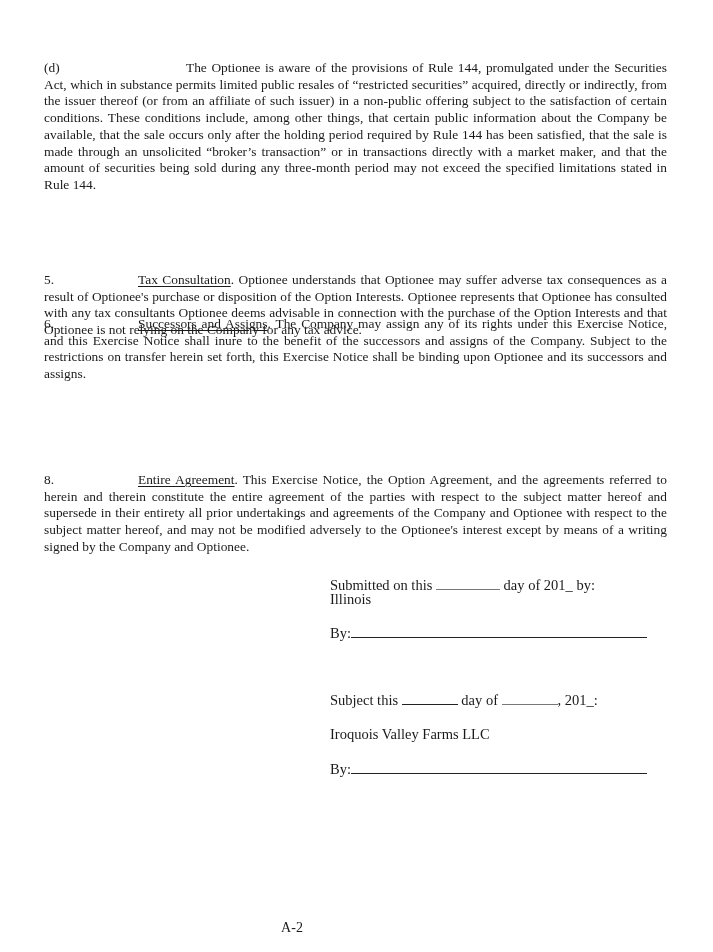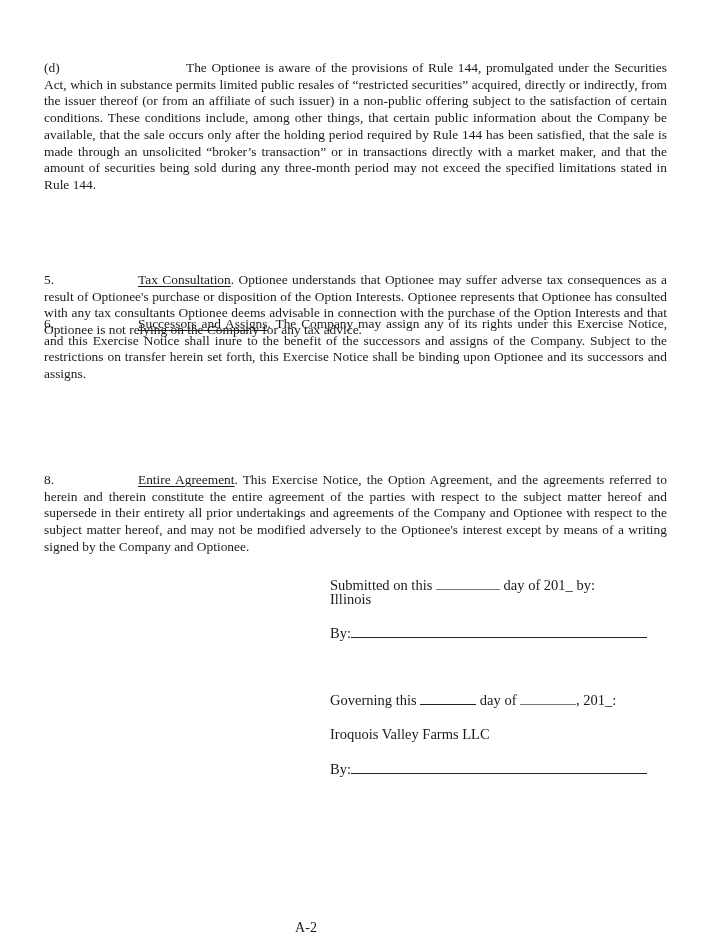--- a/index.html
+++ b/index.html
@@ -15,21 +15,21 @@
     text-align: justify; text-align-last: left;
   }
   .indent-num { display: inline-block; width: 94px; text-align: right; padding-right: 0; }
   .heading { text-decoration: underline; text-underline-offset: 2px; }
   .sig {
     position: absolute; left: 330px; font-size: 14.5px; line-height: 18px;
     white-space: nowrap;
   }
   .blank { display: inline-block; border-bottom: 1px solid #222; height: 12px; vertical-align: baseline; }
   .footer {
-    position: absolute; left: 14px; width: 584px; top: 920px;
+    position: absolute; left: 0; width: 584px; top: 920px;
     text-align: center; font-size: 14px;
   }
 </style>
 </head>
 <body>
 
 <div class="page">
 
 
   <div class="para" style="top:60px;">
@@ -57,21 +57,21 @@
 
   <div class="sig" style="top:590px;">
     <span>Illinois</span>
   </div>
 
   <div class="sig" style="top:624px;">
     <span>By:</span><span class="blank" style="width:296px;"></span>
   </div>
 
   <div class="sig" style="top:691px;">
-    <span>Governing this</span>
+    <span>Subject this</span>
     <span class="blank" style="width:56px;"></span>
     <span>day of</span>
     <span class="blank" style="width:56px; border-bottom-color:#777;"></span><span>, 201_:</span>
   </div>
 
   <div class="sig" style="top:725px;text-align:center;">
     <span>Iroquois Valley Farms LLC</span>
   </div>
 
   <div class="sig" style="top:760px;">

